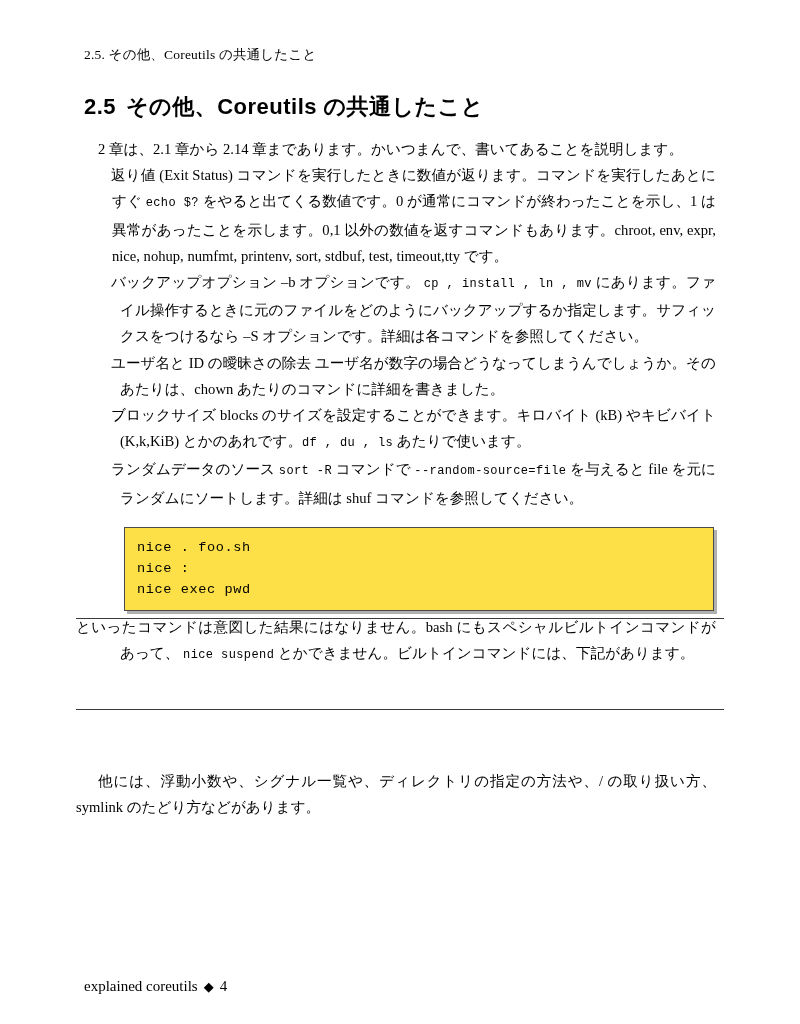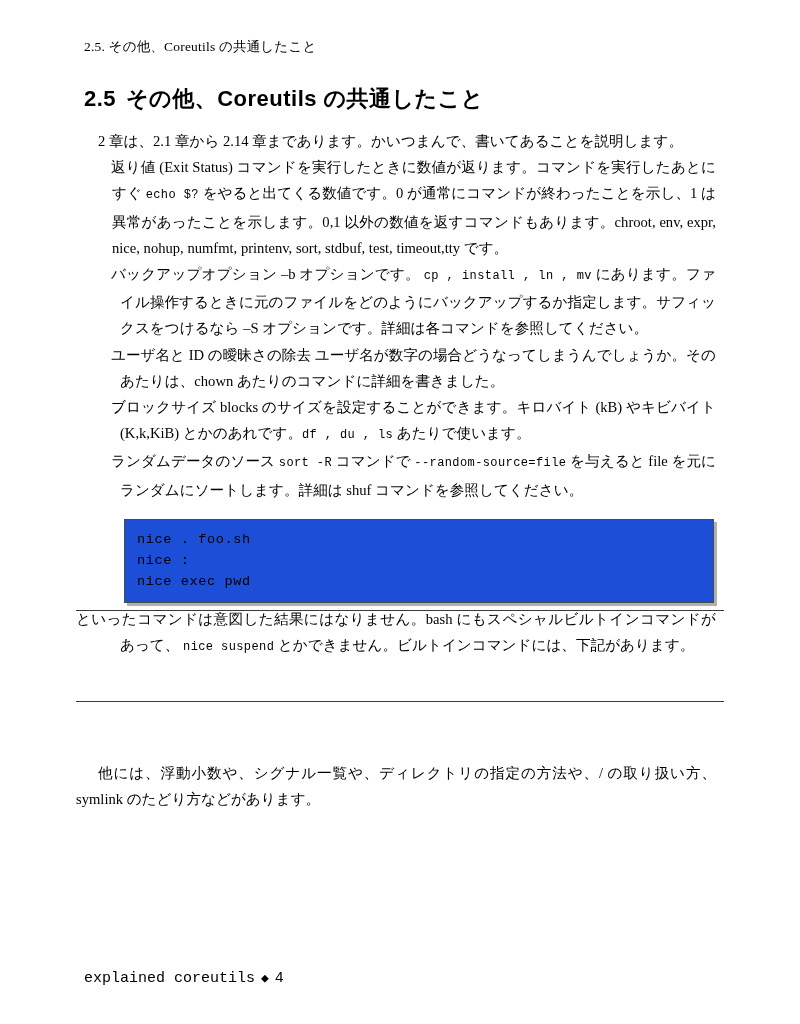--- a/index.html
+++ b/index.html
@@ -11,21 +11,21 @@
     width: 800px;
     height: 1024px;
     position: relative;
     font-family: "Liberation Serif", "DejaVu Serif", serif;
     color: #000000;
     overflow: hidden;
   }
 
   .page {
     position: absolute;
-    left: 0; top: 0;
+    left: 0; top: 8px;
     width: 800px;
     height: 839px;
   }
 
   
   .runhead {
     position: absolute;
     left: 84px;
     top: 38px;
     font-size: 13.5px;
@@ -93,21 +93,21 @@
   
   .listing-wrap {
     position: absolute;
     left: 76px;
     width: 648px;
   }
   .listing-box {
     margin-left: 48px;
     margin-right: 10px;
     border: 1px solid #4a4a4a;
-    background: #1d4ed8;
+    background: #fde047;
     box-shadow: 3px 3px 0 0 #b0b0b0;
     padding: 9px 12px 10px 12px;
     box-sizing: border-box;
   }
   .listing-box pre {
     margin: 0;
     font-family: "Liberation Mono", "DejaVu Sans Mono", monospace;
     font-size: 13.6px;
     line-height: 21px;
     letter-spacing: 0.6px;
@@ -121,21 +121,20 @@
     width: 648px;
   }
 
   
   .footer {
     position: absolute;
     left: 84px;
     top: 970px;
     font-size: 15px;
     white-space: nowrap;
-    font-family: Liberation Mono, monospace;
   }
   .footer .diamond {
     margin: 0 6px;
     font-size: 13px;
   }
 </style>
 </head>
 <body>
 
 <div class="page">

